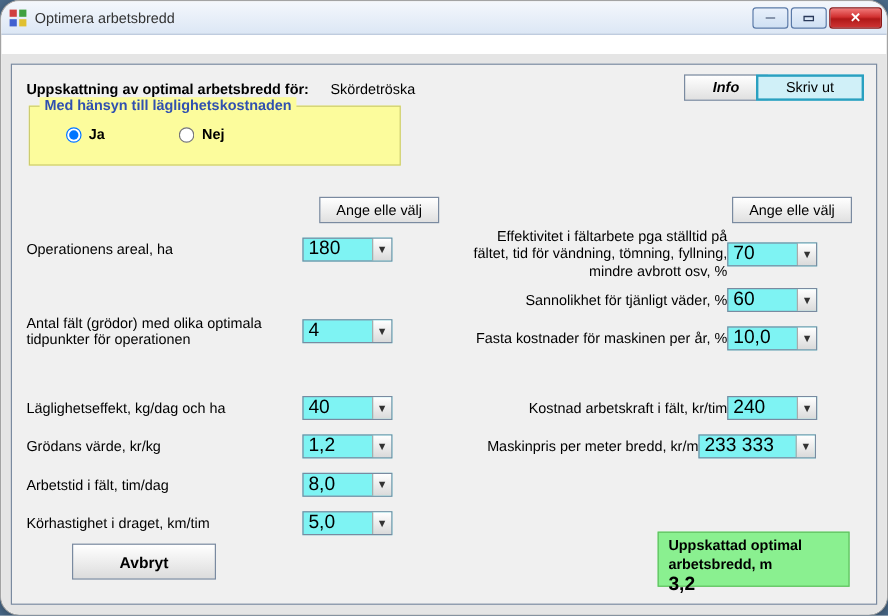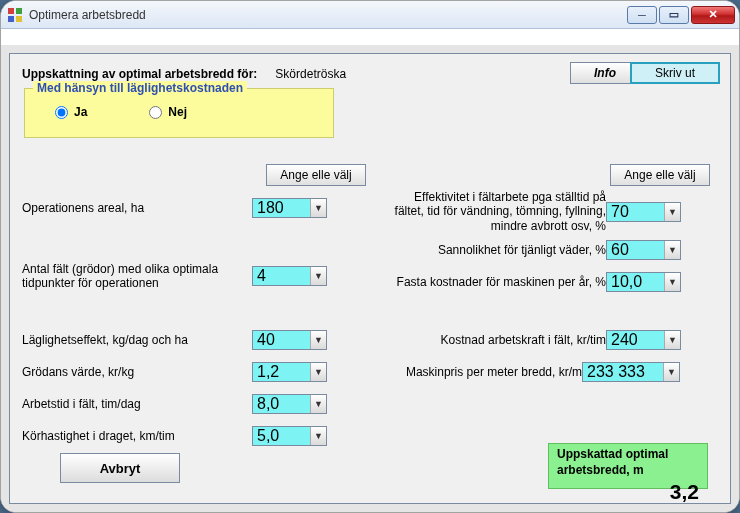--- a/index.html
+++ b/index.html
@@ -182,22 +182,21 @@
     position: absolute;
     bottom: 14px; right: 22px;
     width: 160px; height: 46px;
     background: #8af090;
     border: 1px solid #60c060;
     padding: 3px 8px;
     font-weight: bold;
     line-height: 1.3;
   }
   .result-val {
-    text-align: right;
-    font-size: 21px;
+    font-size: 16px;
   }
 </style>
 </head>
 <body>
 
 <div class="window">
   <div class="titlebar">
     <span class="app-icon">
       <svg viewBox="0 0 16 16">
           <rect x="1" y="1" width="6" height="6" fill="#d04040"></rect>

